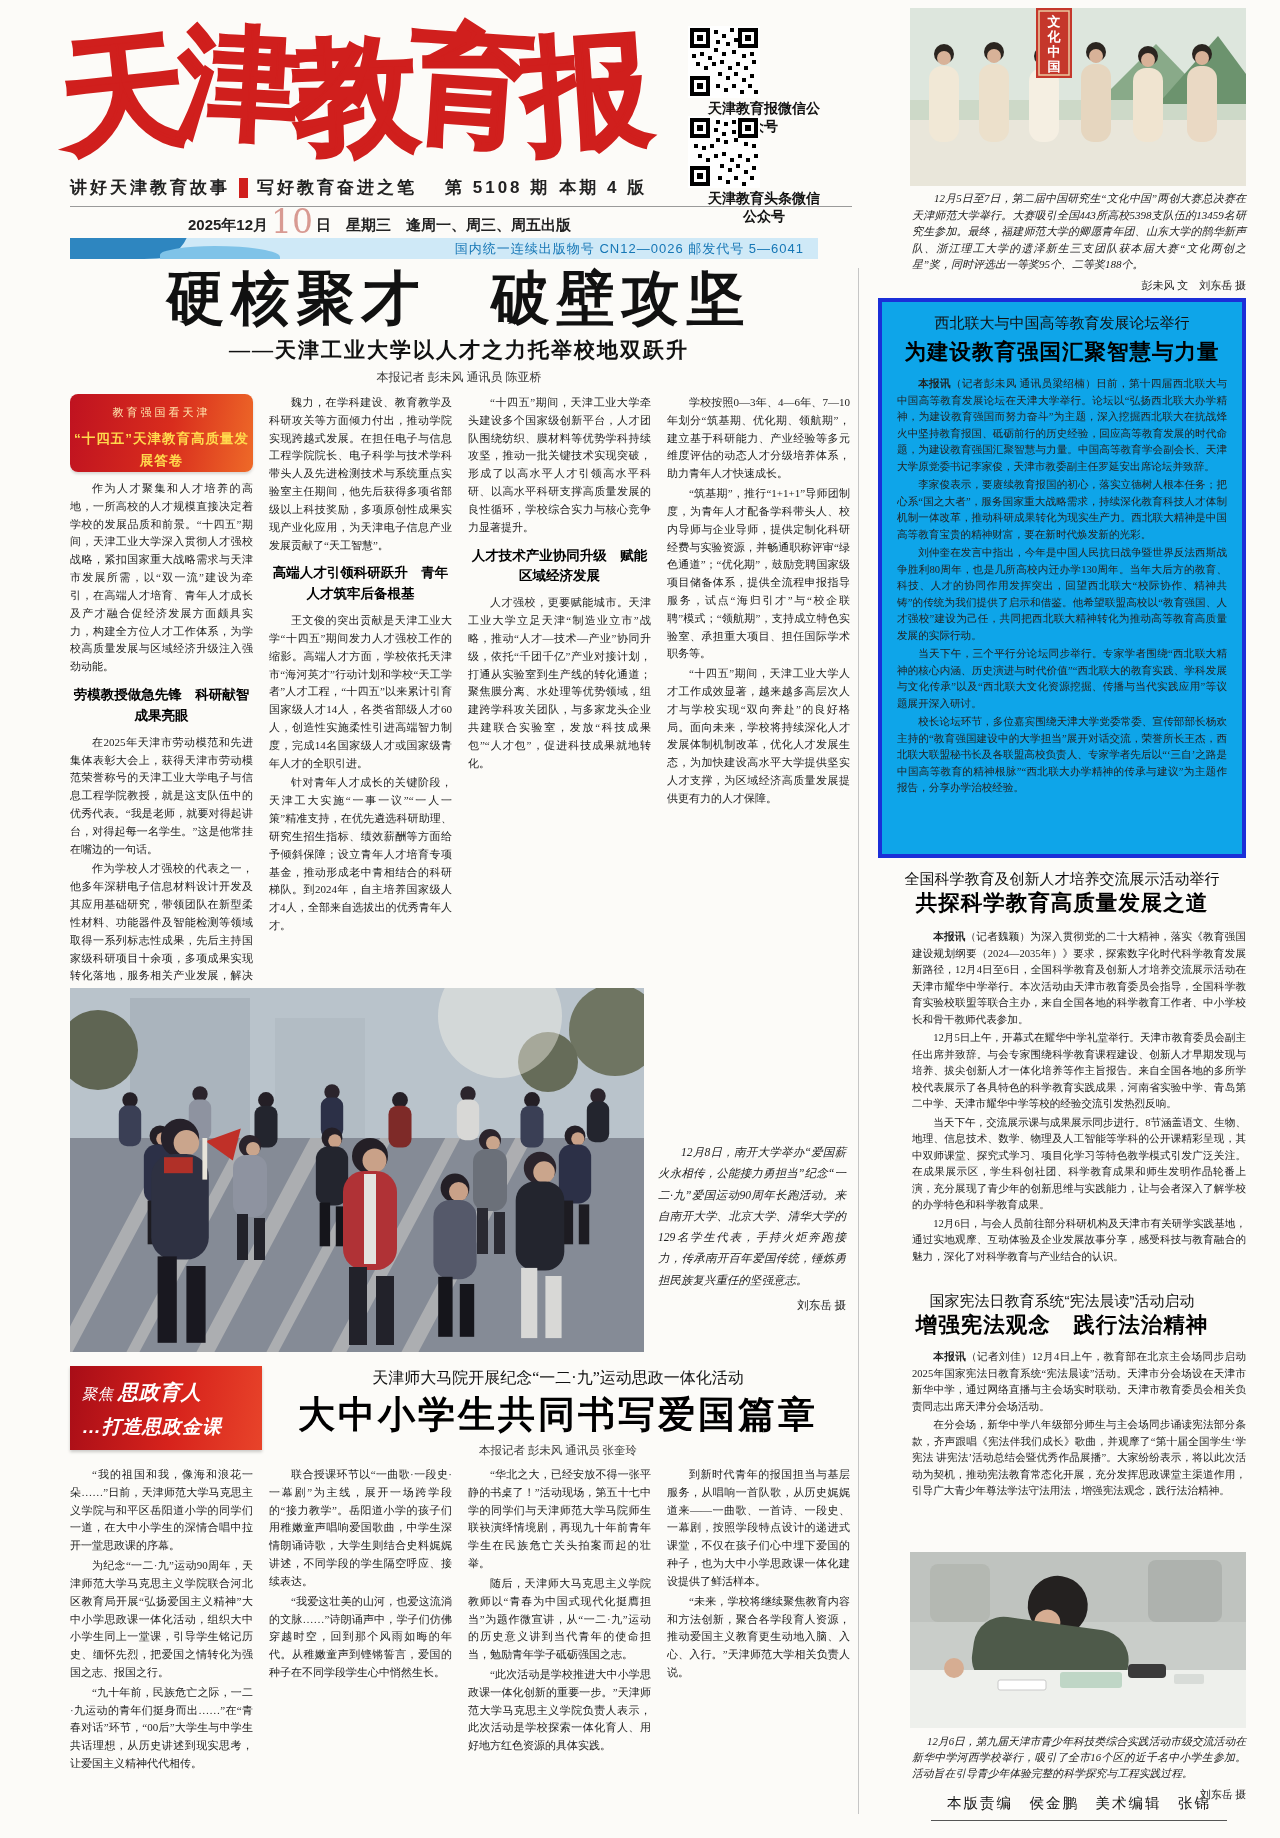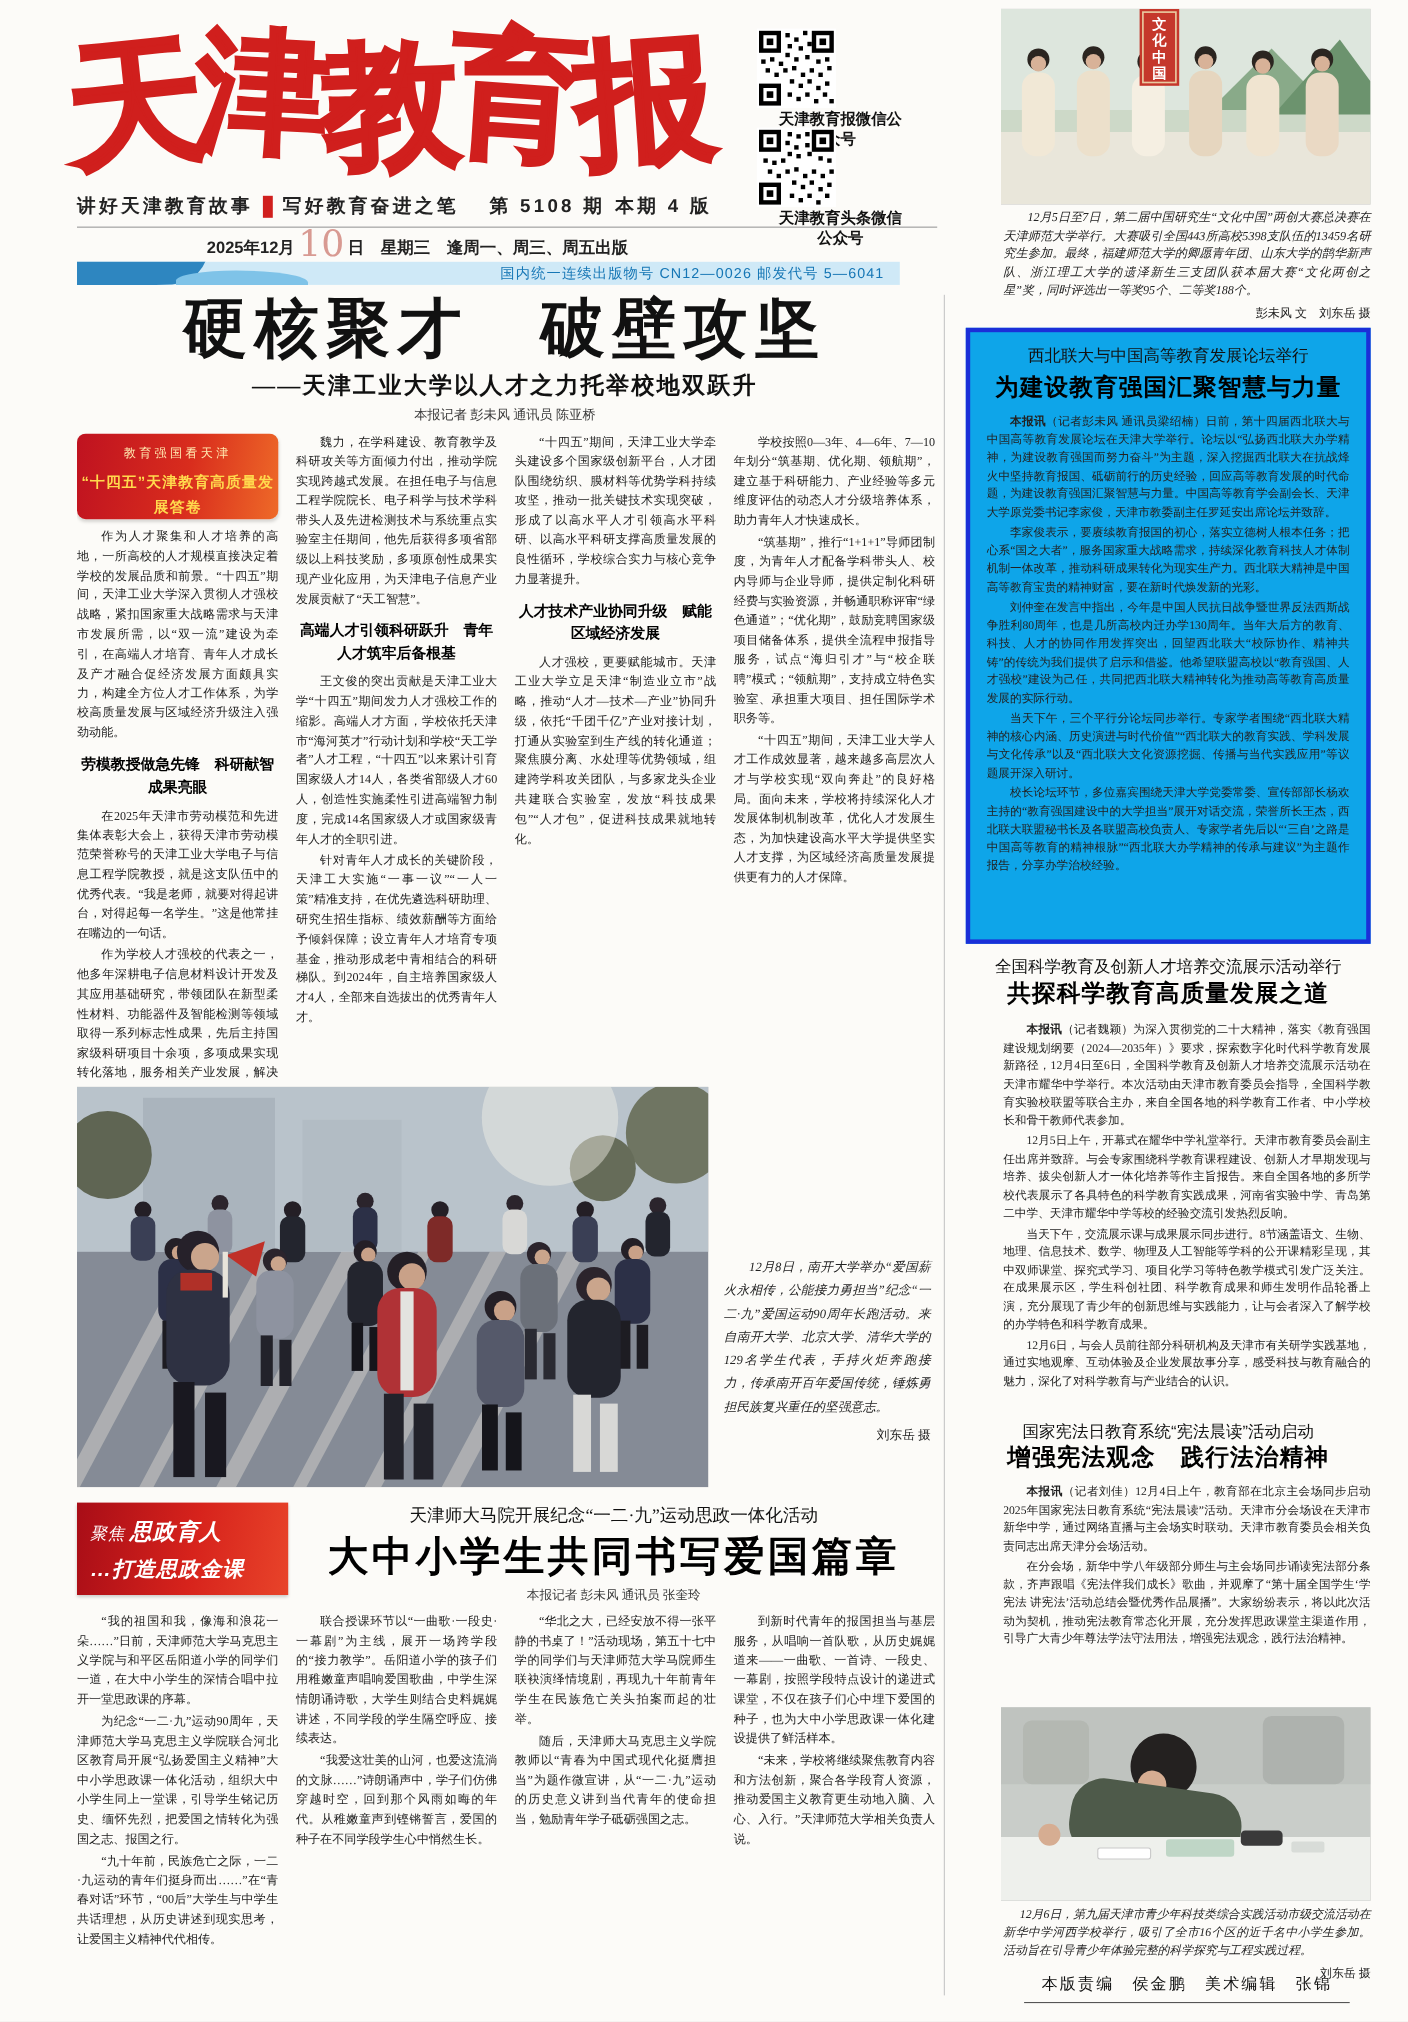--- a/index.html
+++ b/index.html
@@ -549,20 +549,21 @@
     <div class="col">
         <div>
           <p class="body-p">联合授课环节以“一曲歌·一段史·一幕剧”为主线，展开一场跨学段的“接力教学”。岳阳道小学的孩子们用稚嫩童声唱响爱国歌曲，中学生深情朗诵诗歌，大学生则结合史料娓娓讲述，不同学段的学生隔空呼应、接续表达。</p>
           <p class="body-p">“我爱这壮美的山河，也爱这流淌的文脉……”诗朗诵声中，学子们仿佛穿越时空，回到那个风雨如晦的年代。从稚嫩童声到铿锵誓言，爱国的种子在不同学段学生心中悄然生长。</p>
         </div>
       </div>
     <div class="col">
         <div>
           <p class="body-p">“华北之大，已经安放不得一张平静的书桌了！”活动现场，第五十七中学的同学们与天津师范大学马院师生联袂演绎情境剧，再现九十年前青年学生在民族危亡关头拍案而起的壮举。</p>
           <p class="body-p">随后，天津师大马克思主义学院教师以“青春为中国式现代化挺膺担当”为题作微宣讲，从“一二·九”运动的历史意义讲到当代青年的使命担当，勉励青年学子砥砺强国之志。</p>
+          <p class="body-p">“此次活动是学校推进大中小学思政课一体化创新的重要一步。”天津师范大学马克思主义学院负责人表示，此次活动是学校探索一体化育人、用好地方红色资源的具体实践。</p>
         </div>
       </div>
     <div class="col">
         <div>
           <p class="body-p">到新时代青年的报国担当与基层服务，从唱响一首队歌，从历史娓娓道来——一曲歌、一首诗、一段史、一幕剧，按照学段特点设计的递进式课堂，不仅在孩子们心中埋下爱国的种子，也为大中小学思政课一体化建设提供了鲜活样本。</p>
           <p class="body-p">“未来，学校将继续聚焦教育内容和方法创新，聚合各学段育人资源，推动爱国主义教育更生动地入脑、入心、入行。”天津师范大学相关负责人说。</p>
         </div>
       </div>
   </div>
 

